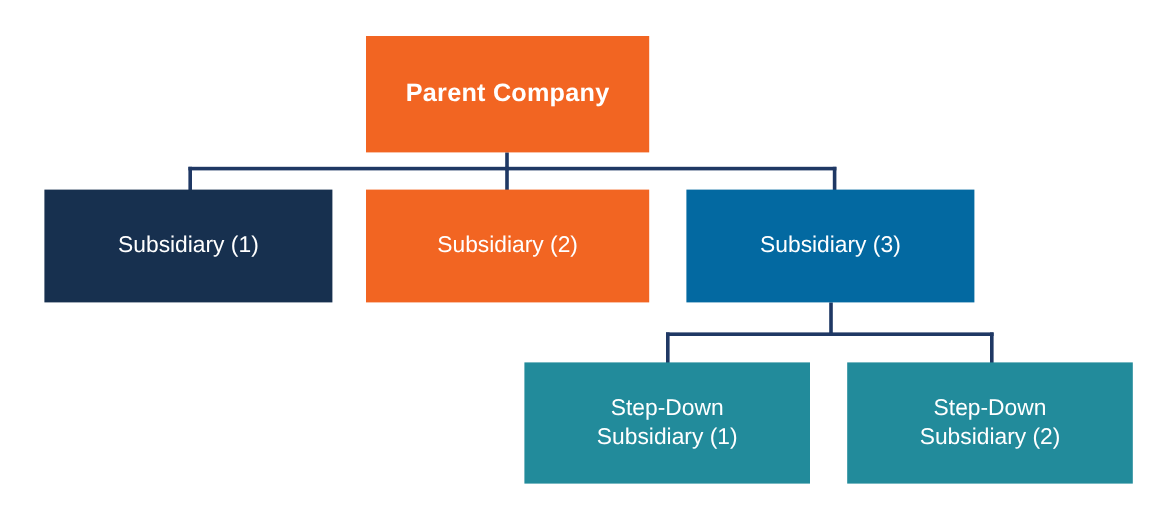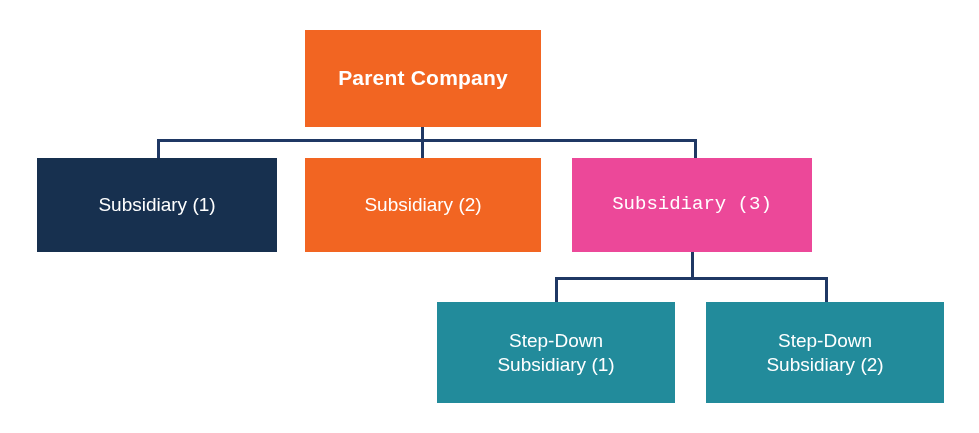--- a/index.html
+++ b/index.html
@@ -162,21 +162,21 @@
   </div>
 
   <div class="node node-sub1" style="background-color: rgb(23, 48, 79);">
     <span class="node-label">Subsidiary (1)</span>
   </div>
 
   <div class="node node-sub2" style="background-color: rgb(242, 101, 34);">
     <span class="node-label">Subsidiary (2)</span>
   </div>
 
-  <div class="node node-sub3" style="background-color: #ec4899; font-family: Liberation Mono, monospace;">
+  <div class="node node-sub3" style="background-color: #0369a1;">
     <span class="node-label">Subsidiary (3)</span>
   </div>
 
   <div class="node node-step1" style="background-color: rgb(34, 139, 155);">
     <span class="node-label">Step-Down
 Subsidiary (1)</span>
   </div>
 
   <div class="node node-step2" style="background-color: rgb(34, 139, 155);">
     <span class="node-label">Step-Down

